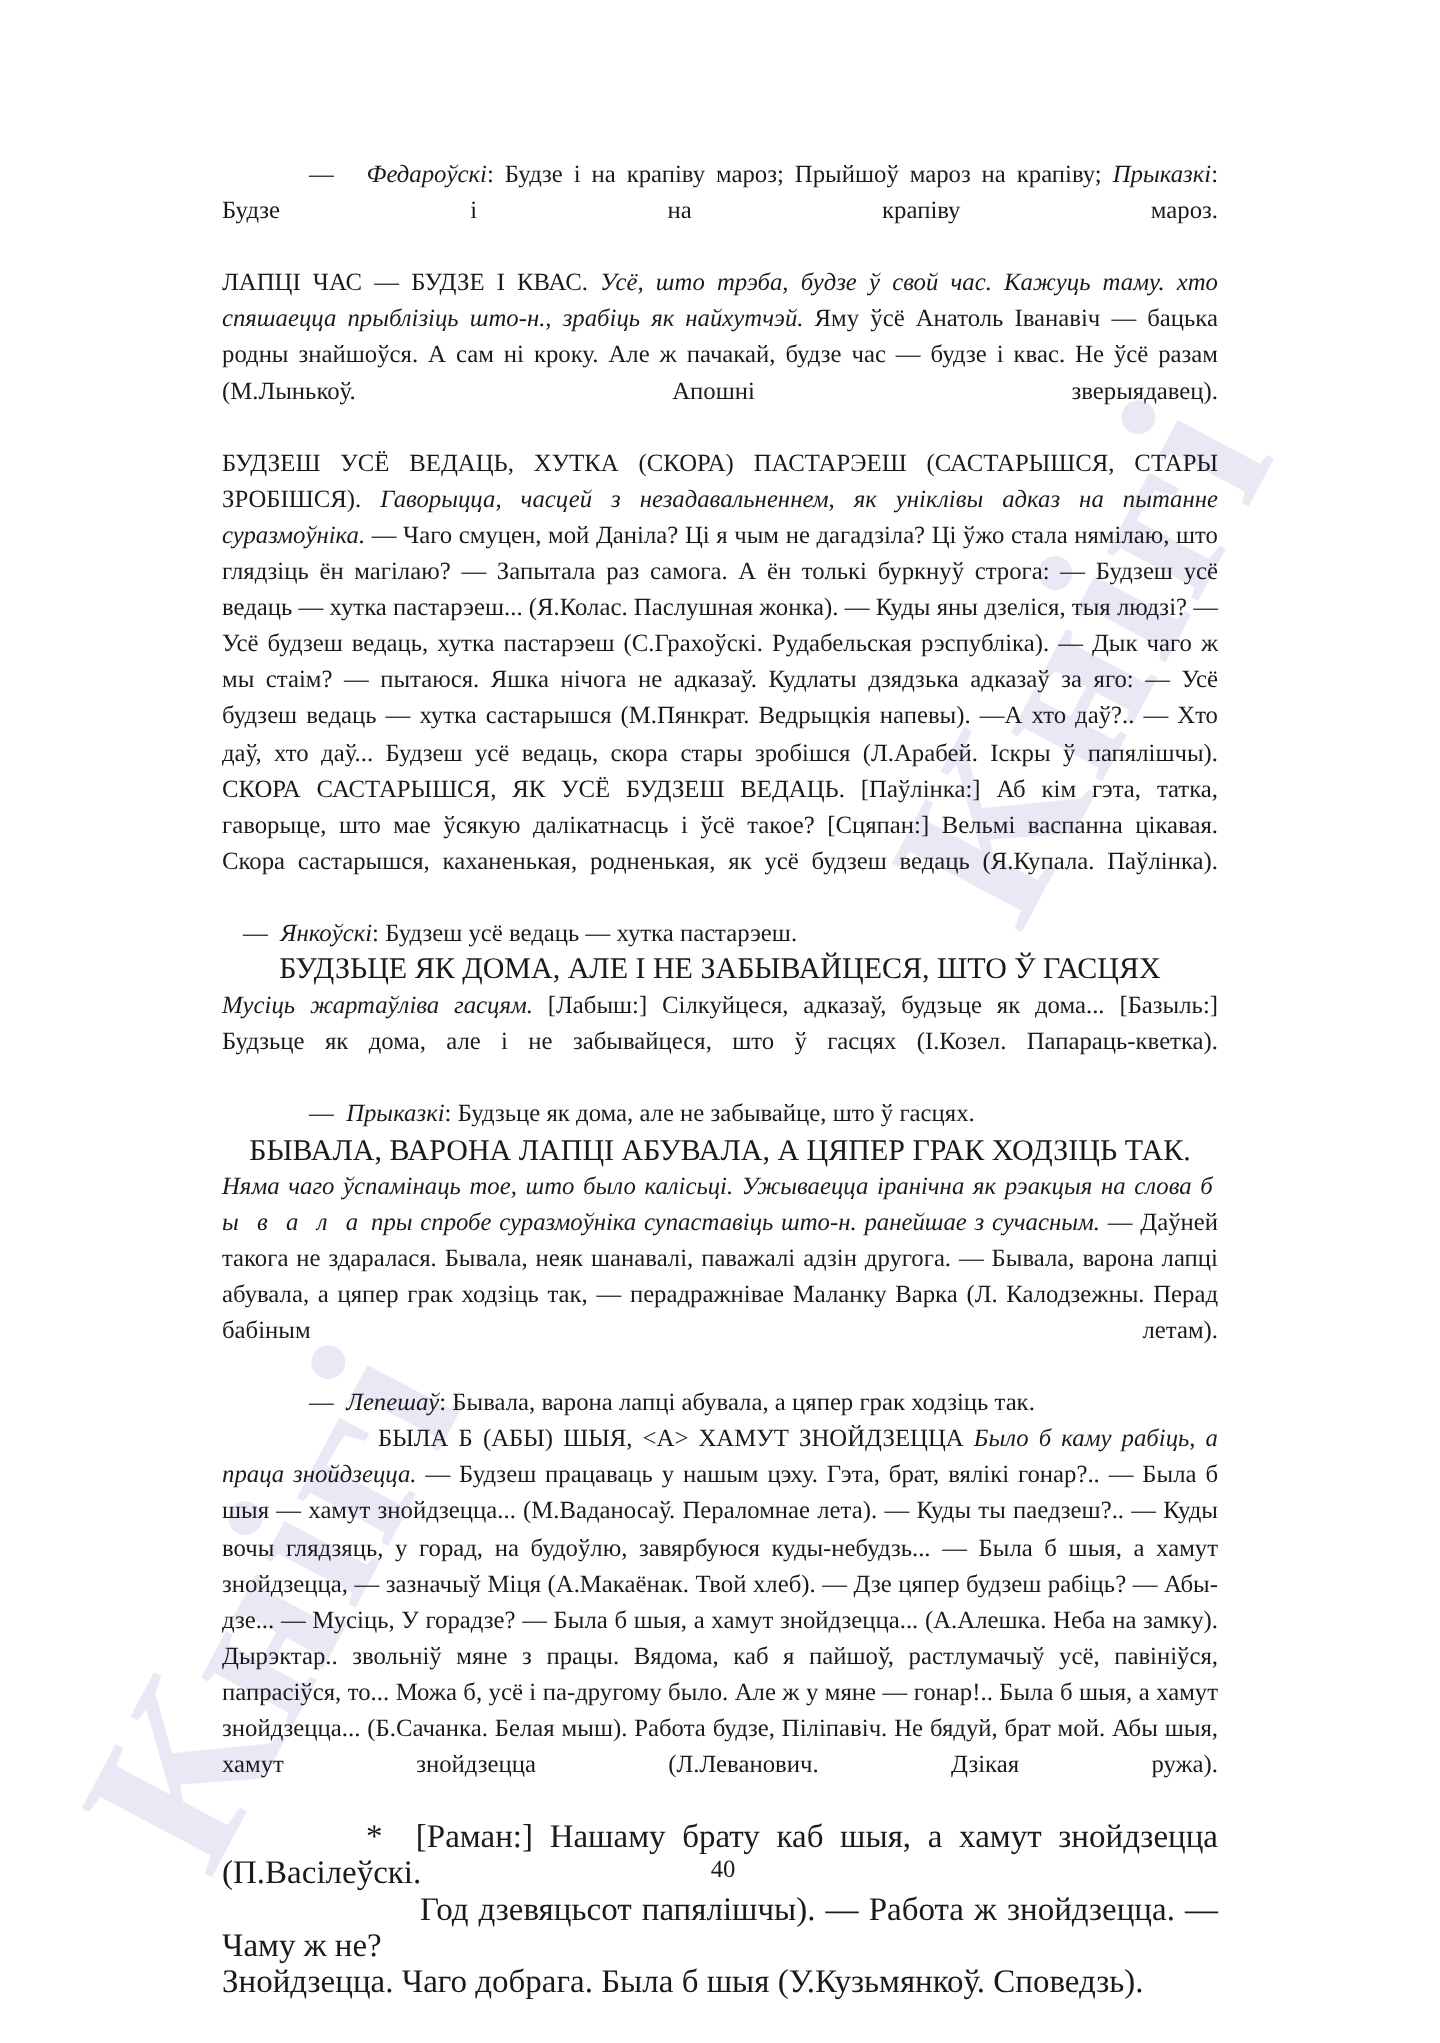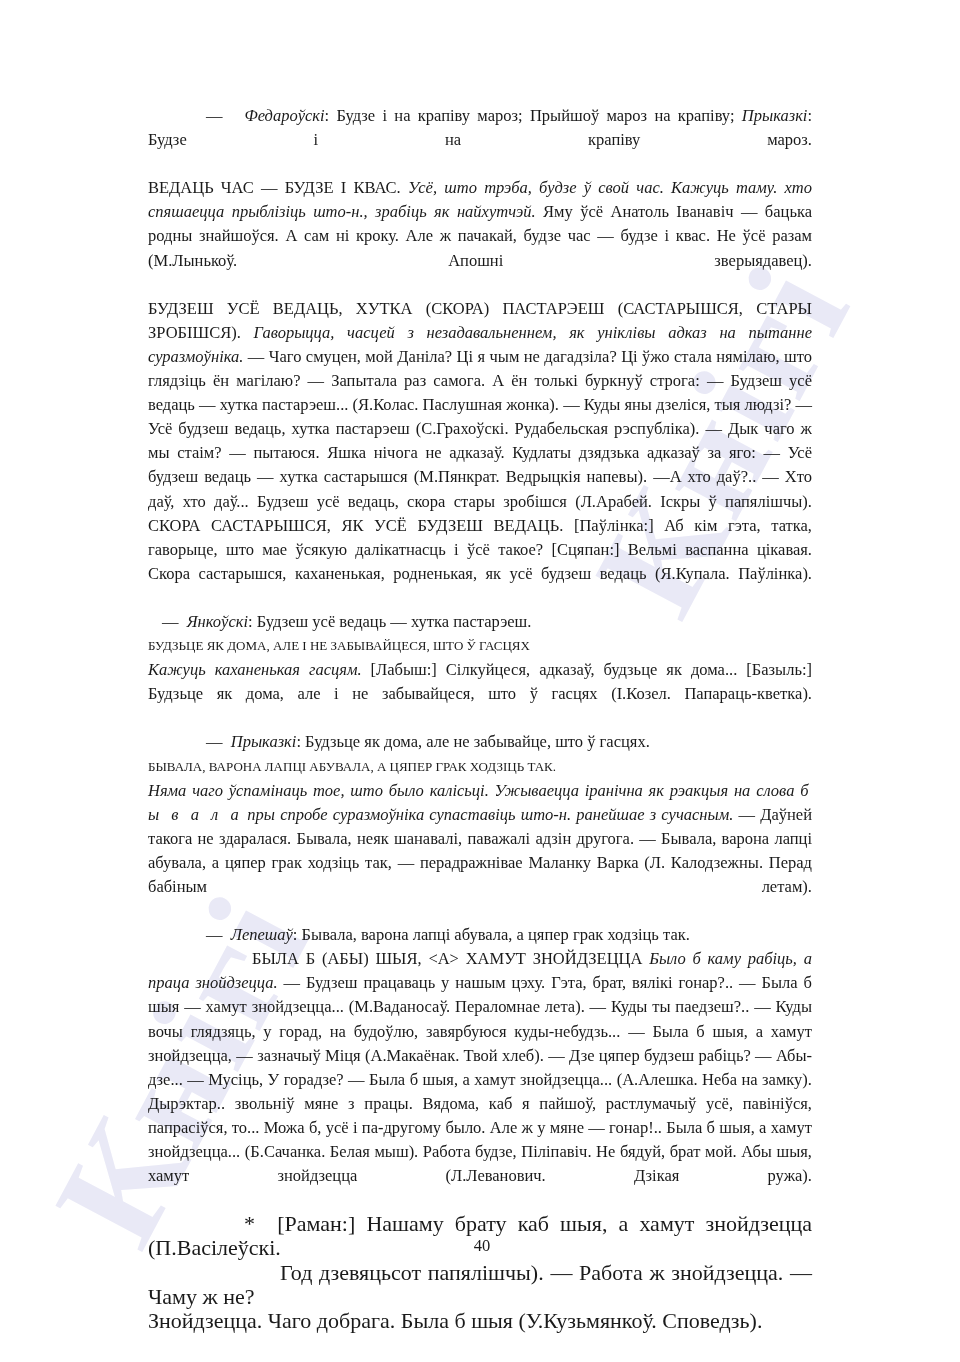--- a/index.html
+++ b/index.html
@@ -73,21 +73,22 @@
     display: inline-block;
     width: 100%;
   }
   p.last:after { display: none; }
   .ind-src { text-indent: 58px; }
 
   i, .it { font-style: italic; }
   .sp { font-style: italic; letter-spacing: 3.5px; }
 
   .centered-head {
-    font-size: 13px;
+    text-align: center;
+    font-size: 20px;
     line-height: 24.1px;
   }
 
   .head-para {
     text-indent: 104px;
   }
 
   .star-block {
     margin: 0;
     font-size: 22px;
@@ -116,29 +117,29 @@
 
   <div class="watermark-layer">
     <span class="wm wm-a">Кнігі</span>
     <span class="wm wm-b">Кнігі</span>
   </div>
 
   <div class="body-col">
 
     <p class="j"><span class="ind-src"></span><span style="display:inline-block;width:58px"></span><span>—</span>&nbsp;&nbsp;&nbsp;<i>Федароўскі</i><span>: Будзе і на крапіву мароз; Прыйшоў мароз на крапіву;</span> <i>Прыказкі</i><span>: Будзе і на крапіву мароз.</span></p>
 
-    <p class="j"><span>ВЕДАЦЬ ЧАС — БУДЗЕ І КВАС.</span><i> Усё, што трэба, будзе ў свой час. Кажуць таму. хто спяшаецца прыблізіць што-н., зрабіць як найхутчэй.</i><span> Яму ўсё Анатоль Іванавіч — бацька родны знайшоўся. А сам ні кроку. Але ж пачакай, будзе час — будзе і квас. Не ўсё разам (М.Лынькоў. Апошні зверыядавец).</span></p>
+    <p class="j"><span>ЛАПЦІ ЧАС — БУДЗЕ І КВАС.</span><i> Усё, што трэба, будзе ў свой час. Кажуць таму. хто спяшаецца прыблізіць што-н., зрабіць як найхутчэй.</i><span> Яму ўсё Анатоль Іванавіч — бацька родны знайшоўся. А сам ні кроку. Але ж пачакай, будзе час — будзе і квас. Не ўсё разам (М.Лынькоў. Апошні зверыядавец).</span></p>
 
 
     <p class="j"><span style="word-spacing:6px">БУДЗЕШ УСЁ ВЕДАЦЬ, ХУТКА (СКОРА) ПАСТАРЭЕШ (САСТАРЫШСЯ, СТАРЫ ЗРОБІШСЯ).</span><i> Гаворыцца, часцей з незадавальненнем, як уніклівы адказ на пытанне суразмоўніка.</i><span> — Чаго смуцен, мой Даніла? Ці я чым не дагадзіла? Ці ўжо стала нямілаю, што глядзіць ён магілаю? — Запытала раз самога. А ён толькі буркнуў строга: — Будзеш усё ведаць — хутка пастарэеш... (Я.Колас. Паслушная жонка). — Куды яны дзеліся, тыя людзі? — Усё будзеш ведаць, хутка пастарэеш (С.Грахоўскі. Рудабельская рэспубліка). — Дык чаго ж мы стаім? — пытаюся. Яшка нічога не адказаў. Кудлаты дзядзька адказаў за яго: — Усё будзеш ведаць — хутка састарышся (М.Пянкрат. Ведрыцкія напевы). —А хто даў?.. — Хто даў, хто даў... Будзеш усё ведаць, скора стары зробішся (Л.Арабей. Іскры ў папялішчы). СКОРА САСТАРЫШСЯ, ЯК УСЁ БУДЗЕШ ВЕДАЦЬ. [Паўлінка:] Аб кім гэта, татка, гаворыце, што мае ўсякую далікатнасць і ўсё такое? [Сцяпан:] Вельмі васпанна цікавая. Скора састарышся, каханенькая, родненькая, як усё будзеш ведаць (Я.Купала. Паўлінка).</span></p>
 
     <p class="j last"><span style="display:inline-block;width:14px"></span><span>—</span>&nbsp;&nbsp;<i>Янкоўскі</i><span>: Будзеш усё ведаць — хутка пастарэеш.</span></p>
 
     <p class="centered-head">БУДЗЬЦЕ ЯК ДОМА, АЛЕ І НЕ ЗАБЫВАЙЦЕСЯ, ШТО Ў ГАСЦЯХ</p>
-    <p class="j"><i>Кажуць каханенькая гасцям.</i><span> [Лабыш:] Сілкуйцеся, адказаў, будзьце як дома... [Базыль:] Будзьце як дома, але і не забывайцеся, што ў гасцях (І.Козел. Папараць-кветка).</span></p>
+    <p class="j"><i>Мусіць жартаўліва гасцям.</i><span> [Лабыш:] Сілкуйцеся, адказаў, будзьце як дома... [Базыль:] Будзьце як дома, але і не забывайцеся, што ў гасцях (І.Козел. Папараць-кветка).</span></p>
 
     <p class="j last"><span style="display:inline-block;width:58px"></span><span>—</span>&nbsp;&nbsp;<i>Прыказкі</i><span>: Будзьце як дома, але не забывайце, што ў гасцях.</span></p>
 
     <p class="centered-head">БЫВАЛА, ВАРОНА ЛАПЦІ АБУВАЛА, А ЦЯПЕР ГРАК ХОДЗІЦЬ ТАК.</p>
     <p class="j"><i>Няма чаго ўспамінаць тое, што было калісьці. Ужываецца іранічна як рэакцыя на слова </i><span class="sp">б ы в а л а</span><i> пры спробе суразмоўніка супаставіць што-н. ранейшае з сучасным.</i><span> — Даўней такога не здаралася. Бывала, неяк шанавалі, паважалі адзін другога. — Бывала, варона лапці абувала, а цяпер грак ходзіць так, — перадражнівае Маланку Варка (Л. Калодзежны. Перад бабіным летам).</span></p>
 
     <p class="j last"><span style="display:inline-block;width:58px"></span><span>—</span>&nbsp;&nbsp;<i>Лепешаў</i><span>: Бывала, варона лапці абувала, а цяпер грак ходзіць так.</span></p>
 
     <p class="j head-para"><span>БЫЛА Б (АБЫ) ШЫЯ, &lt;А&gt; ХАМУТ ЗНОЙДЗЕЦЦА</span><i> Было б каму рабіць, а праца знойдзецца.</i><span> — Будзеш працаваць у нашым цэху. Гэта, брат, вялікі гонар?.. — Была б шыя — хамут знойдзецца... (М.Ваданосаў. Пераломнае лета). — Куды ты паедзеш?.. — Куды вочы глядзяць, у горад, на будоўлю, завярбуюся куды-небудзь... — Была б шыя, а хамут знойдзецца, — зазначыў Міця (А.Макаёнак. Твой хлеб). — Дзе цяпер будзеш рабіць? — Абы-дзе... — Мусіць, У горадзе? — Была б шыя, а хамут знойдзецца... (А.Алешка. Неба на замку). Дырэктар.. звольніў мяне з працы. Вядома, каб я пайшоў, растлумачыў усё, павініўся, папрасіўся, то... Можа б, усё і па-другому было. Але ж у мяне — гонар!.. Была б шыя, а хамут знойдзецца... (Б.Сачанка. Белая мыш). Работа будзе, Піліпавіч. Не бядуй, брат мой. Абы шыя, хамут знойдзецца (Л.Леванович. Дзікая ружа).</span></p>
 

